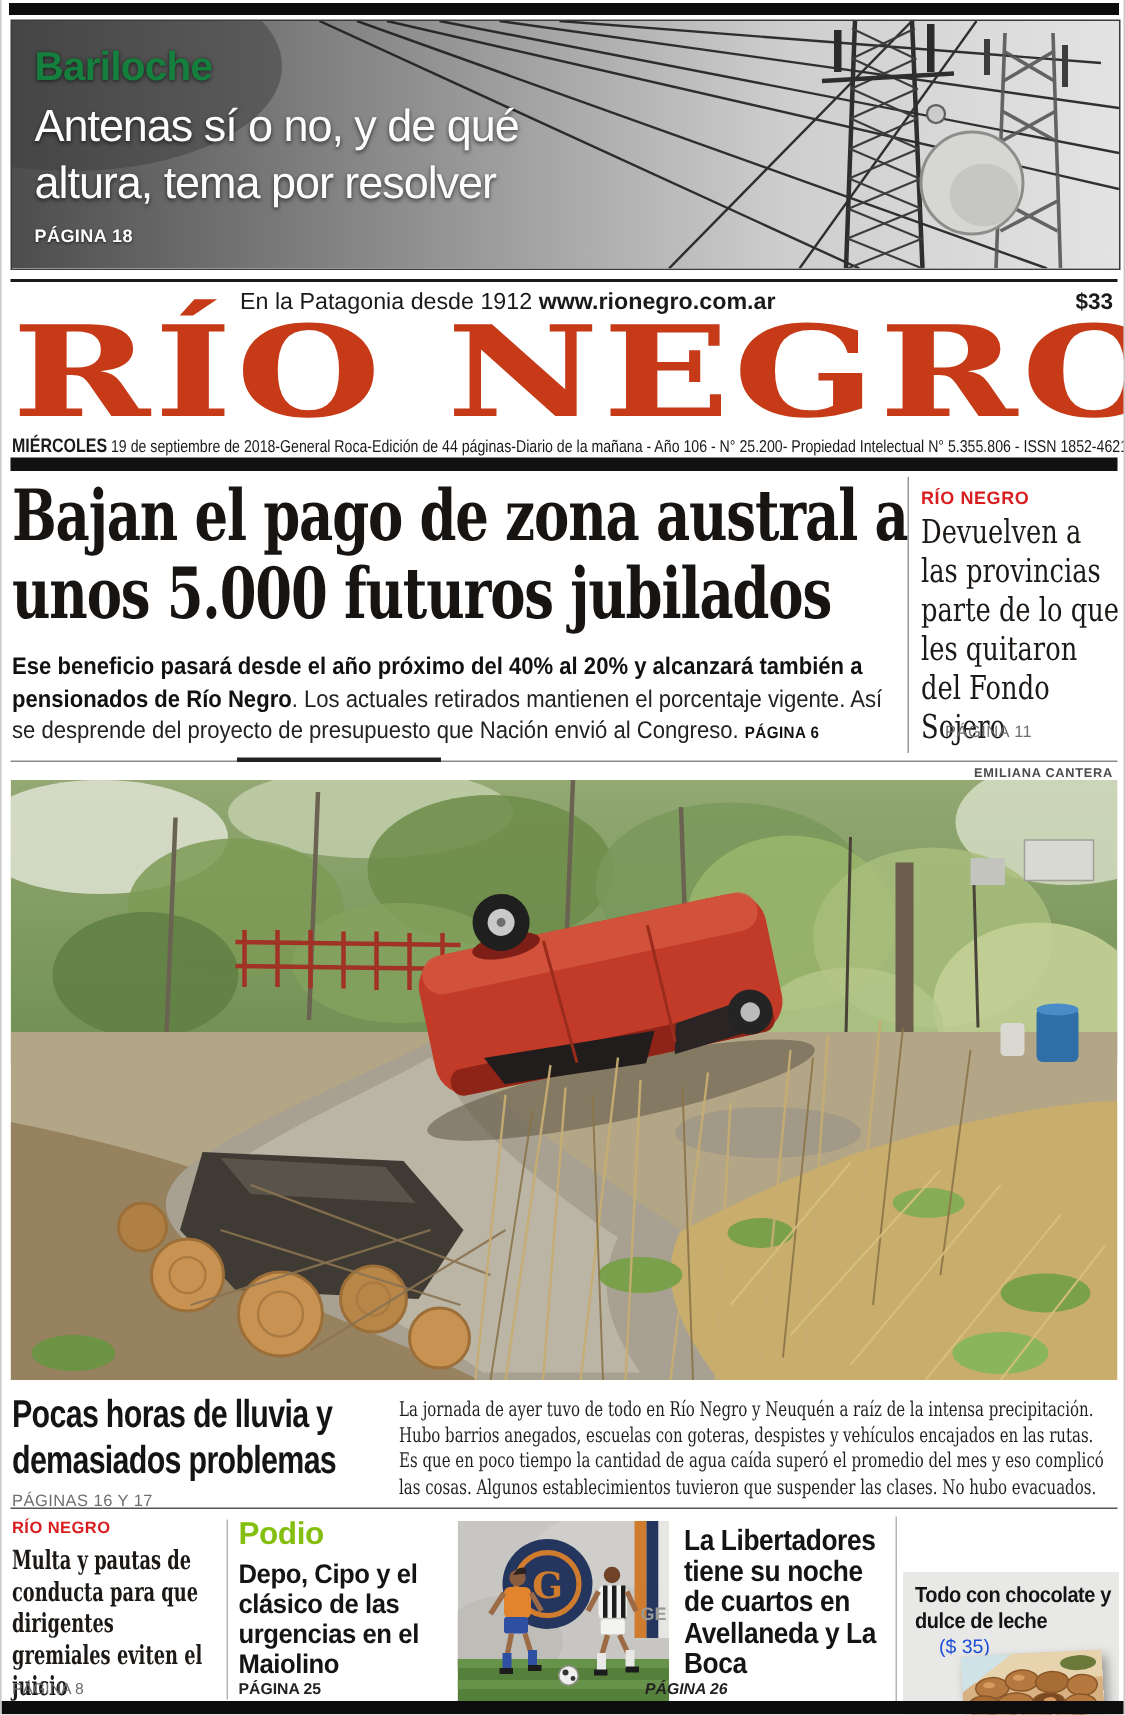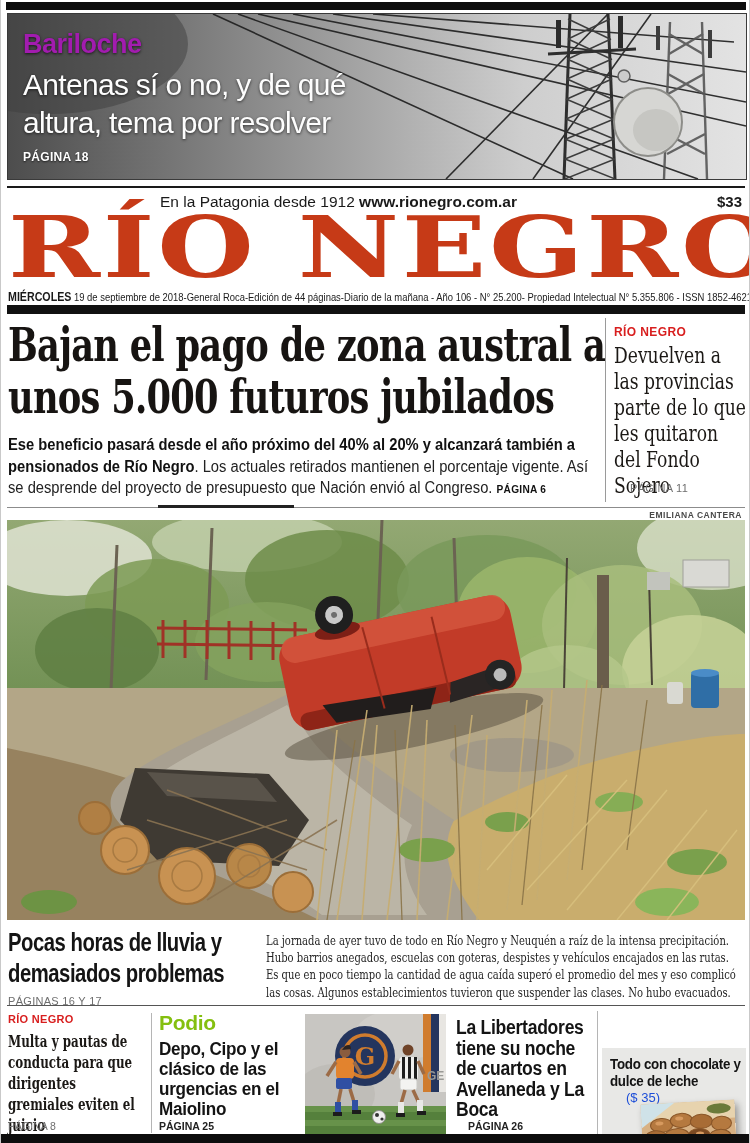--- a/index.html
+++ b/index.html
@@ -5,21 +5,21 @@
   html,body{margin:0;padding:0;background:#ffffff;}
   .page{position:relative;width:750px;height:1143px;background:#fff;overflow:hidden;
         font-family:"Liberation Sans",sans-serif;color:#111;box-sizing:border-box;
         border-left:1px solid #c9c9c9;border-right:1px solid #c9c9c9;}
   .abs{position:absolute;}
   .nowrap{white-space:nowrap;}
 
   
   .topbar{left:5px;top:2px;width:740px;height:8px;background:#0d0d0d;}
   .banner{left:6px;top:13px;width:738px;height:165px;border:1px solid #3a3a3a;overflow:hidden;}
-  .banner-kicker{left:15px;top:15px;font-size:27px;font-weight:bold;color:#a21caf;
+  .banner-kicker{left:15px;top:15px;font-size:27px;font-weight:bold;color:#15803d;
                  text-shadow:0 1px 3px rgba(0,0,0,.7);letter-spacing:-.5px;}
   .banner-headline{left:15px;top:52px;width:400px;font-size:30px;line-height:38px;color:#fdfdfd;
                    text-shadow:0 1px 3px rgba(0,0,0,.65);letter-spacing:-.7px;}
   .banner-page{left:15px;top:136px;font-size:12px;font-weight:bold;color:#fff;
                text-shadow:0 1px 2px rgba(0,0,0,.7);letter-spacing:.3px;}
 
   
   .mast-rule{left:6px;top:186px;width:738px;height:2px;background:#1a1a1a;}
   .tagline{left:134px;top:193px;font-size:15.5px;color:#1a1a1a;margin-left:25px;}
   .tagline b{font-weight:bold;}
@@ -71,21 +71,21 @@
                font-size:17.5px;line-height:21px;color:#1b1815;transform:scaleX(.68);
                transform-origin:left top;}
   .c1-page{left:7px;top:1120px;font-size:10.5px;color:#6e6e6e;}
   .c2-kicker{left:158px;top:1011px;font-size:21px;font-weight:bold;color:#84bf0f;letter-spacing:-.3px;}
   .c2-headline{left:158px;top:1039px;width:152px;font-size:18px;line-height:20px;font-weight:bold;
                color:#141414;transform:scaleX(.95);transform-origin:left top;letter-spacing:-.3px;}
   .c2-page{left:158px;top:1120px;font-size:10.5px;font-weight:bold;color:#222;}
   .soccer-photo{left:304px;top:1014px;width:141px;height:121px;overflow:hidden;}
   .c3-headline{left:455px;top:1017px;width:152px;font-size:19.5px;line-height:20.5px;font-weight:bold;
                color:#141414;transform:scaleX(.9);transform-origin:left top;letter-spacing:-.3px;}
-  .c3-page{left:467px;top:1120px;font-size:10.5px;font-weight:bold;color:#222;}
+  .c3-page{left:429px;top:1120px;font-size:10.5px;font-weight:bold;color:#222;font-style:italic;}
   .ad-box{left:601px;top:1012px;width:144px;height:122px;background:#e8e8e6;margin-top:36px;}
   .ad-title{left:8px;top:8px;width:150px;font-size:14.5px;line-height:16.5px;font-weight:bold;
             color:#141414;transform:scaleX(.92);transform-origin:left top;letter-spacing:-.3px;}
   .ad-price{left:24px;top:42px;font-size:13px;color:#1d4ed8;}
   .ad-photo{left:40px;top:54px;width:94px;height:64px;transform:rotate(-3deg);
             box-shadow:3px 4px 7px rgba(0,0,0,.35);}
   .footbar{left:0;top:1134px;width:750px;height:9px;background:#0d0d0d;}
 </style>
 </head>
 <body>

